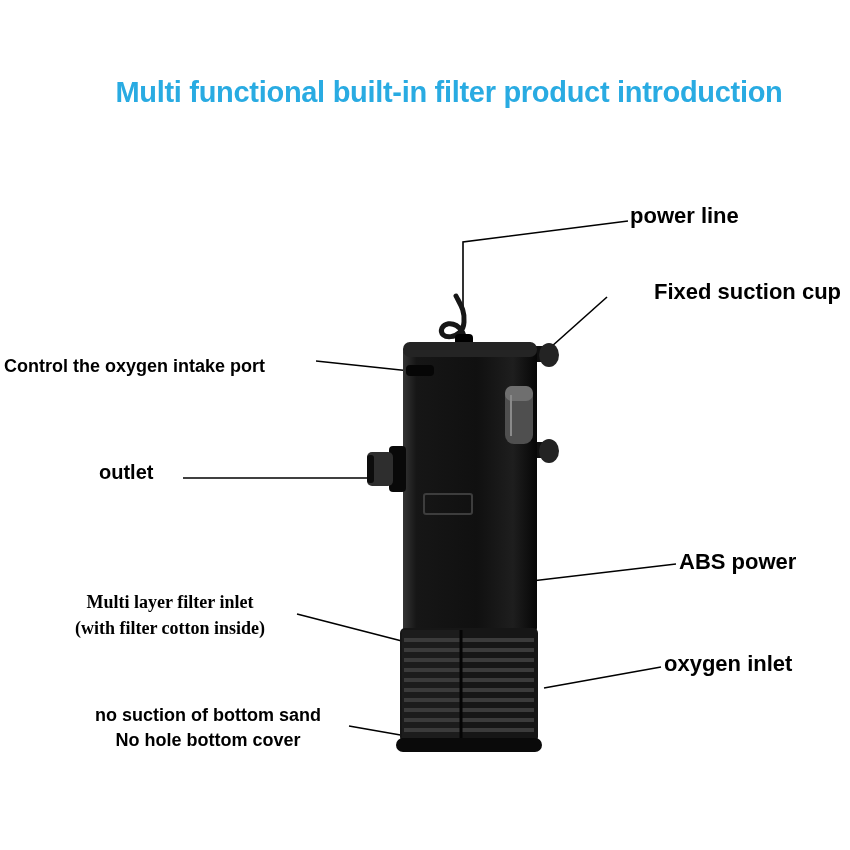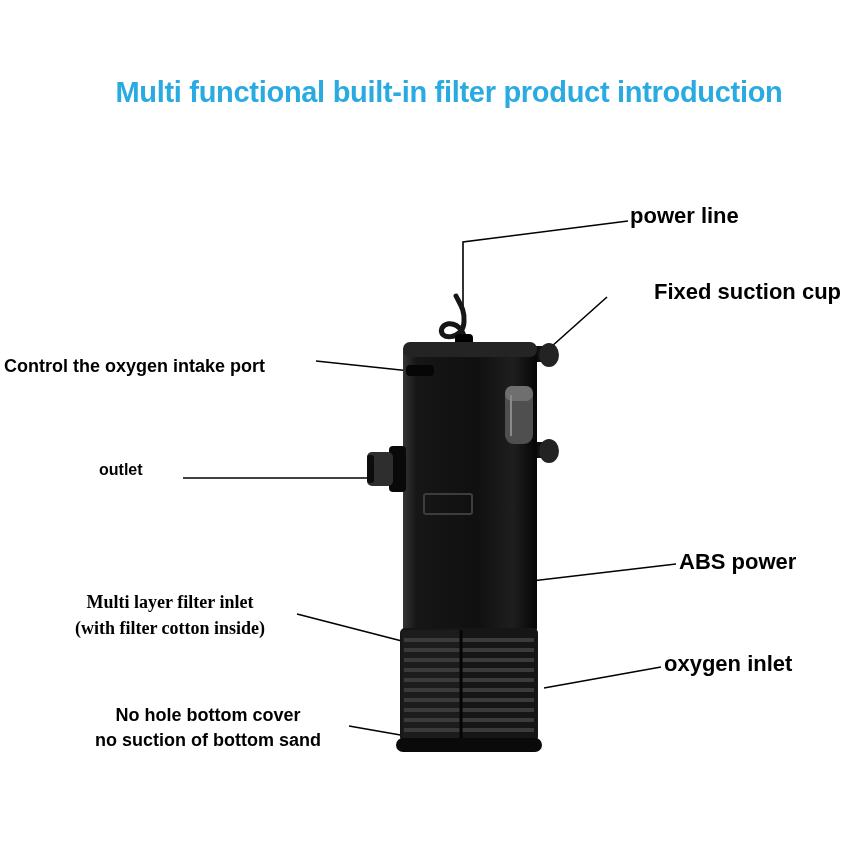--- a/index.html
+++ b/index.html
@@ -9,21 +9,21 @@
   }
   .art{position:absolute;left:0;top:0;width:850px;height:850px;}
   .title{
     position:absolute;left:0;top:76px;width:850px;text-align:center;
     font-size:29px;font-weight:700;letter-spacing:-0.3px;color:#29abe2;padding-left:24px;
   }
   .lbl{position:absolute;font-weight:700;color:#000;white-space:nowrap;}
   .lbl-power   {left:630px;top:203px;font-size:22px;text-align:center;}
   .lbl-suction {left:608px;top:279px;font-size:22px;margin-left:46px;}
   .lbl-oxygen  {left:4px;  top:356px;font-size:18px;}
-  .lbl-outlet  {left:99px; top:461px;font-size:16px;}
+  .lbl-outlet  {left:99px; top:461px;font-size:20px;}
   .lbl-abs     {left:679px;top:549px;font-size:22px;}
   .lbl-inlet   {left:40px; top:589px;font-size:18px;width:260px;text-align:center;line-height:1.45;white-space:normal;font-family:Liberation Serif, serif;}
   .lbl-water   {left:664px;top:651px;font-size:22px;}
   .lbl-bottom  {left:58px; top:703px;font-size:18px;width:300px;text-align:center;line-height:1.4;white-space:normal;}
 </style>
 </head>
 <body>
 
 <div class="stage">
 
@@ -105,17 +105,17 @@
   <div class="lbl lbl-abs">ABS power</div>
 
   <div class="lbl lbl-inlet">
     <div>Multi layer filter inlet</div>
     <div>(with filter cotton inside)</div>
   </div>
 
   <div class="lbl lbl-water">oxygen inlet</div>
 
   <div class="lbl lbl-bottom">
+    <div>no suction of bottom sand</div>
     <div>No hole bottom cover</div>
-    <div>no suction of bottom sand</div>
   </div>
 
 </div>
 
 </body></html>

